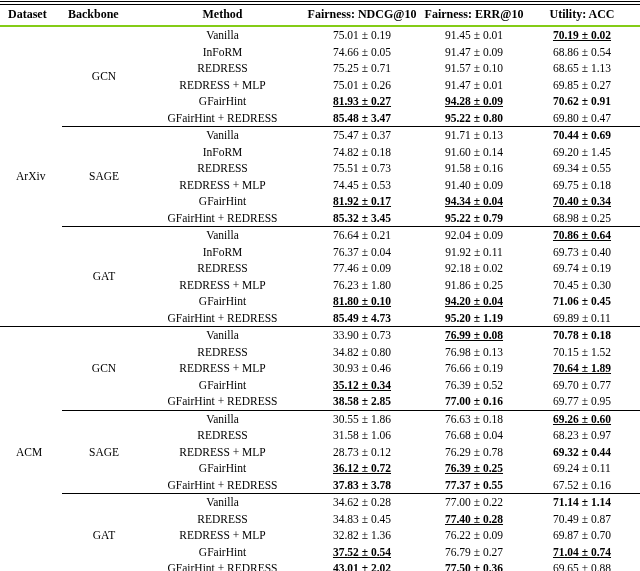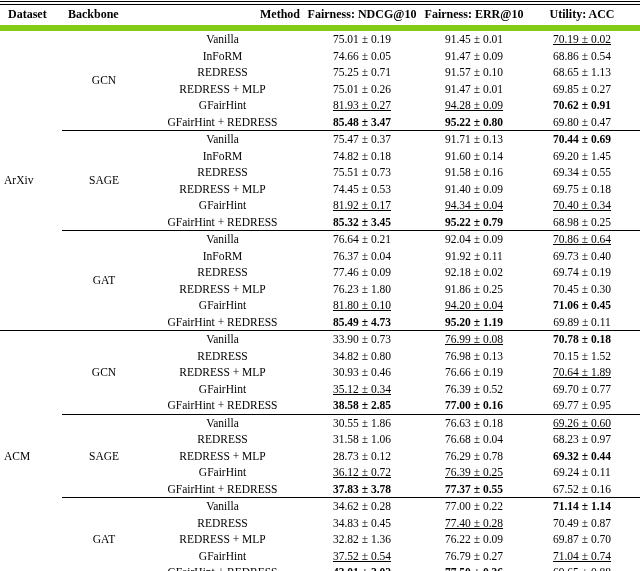--- a/index.html
+++ b/index.html
@@ -27,41 +27,41 @@
     border-collapse: collapse;
     table-layout: fixed;
     margin: 2px 0;
     border-top: 1px solid #000;
     border-bottom: 1px solid #000;
   }
   thead th {
     font-weight: bold;
     font-size: 12px;
     padding: 2px 0 3px 0;
-    border-bottom: 6px solid #84cc16;
+    border-bottom: 2px solid #84cc16;
     white-space: nowrap;
     overflow: hidden;
   }
   th.h-dataset  { text-align: left; padding-left: 8px; }
   th.h-backbone { text-align: left; padding-left: 6px; }
-  th.h-method   { text-align: right; padding-left: 5px; }
+  th.h-method   { text-align: center; padding-left: 5px; }
   th.h-val      { }
   td {
     font-size: 11.5px;
     line-height: 16.5px;
     padding: 0;
     white-space: nowrap;
     overflow: hidden;
   }
-  td.dataset  { text-align: left; padding-left: 4px; vertical-align: middle; }
+  td.dataset  { text-align: left; padding-left: 16px; vertical-align: middle; }
   td.backbone { text-align: center; padding-left: 6px; vertical-align: middle; }
   td.method   { text-align: center; padding-left: 5px; }
   td.val      { text-align: center; }
   .bold { font-weight: bold; }
-  .underline { text-decoration: underline; }
+  .underline { text-decoration: underline; font-weight: bold; }
   tr.sep  > td { border-top: 1px solid #000; }
   tr.dsep > td { border-top: 1px solid #000; }
 </style>
 </head>
 <body>
 
 <div class="page">
   <div class="tablewrap">
     <table>
       <colgroup>

